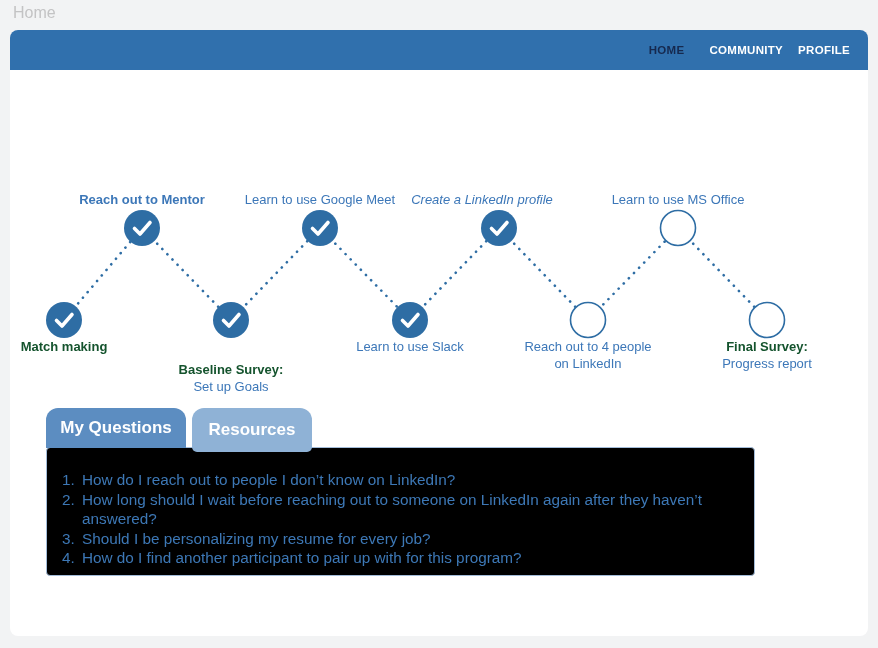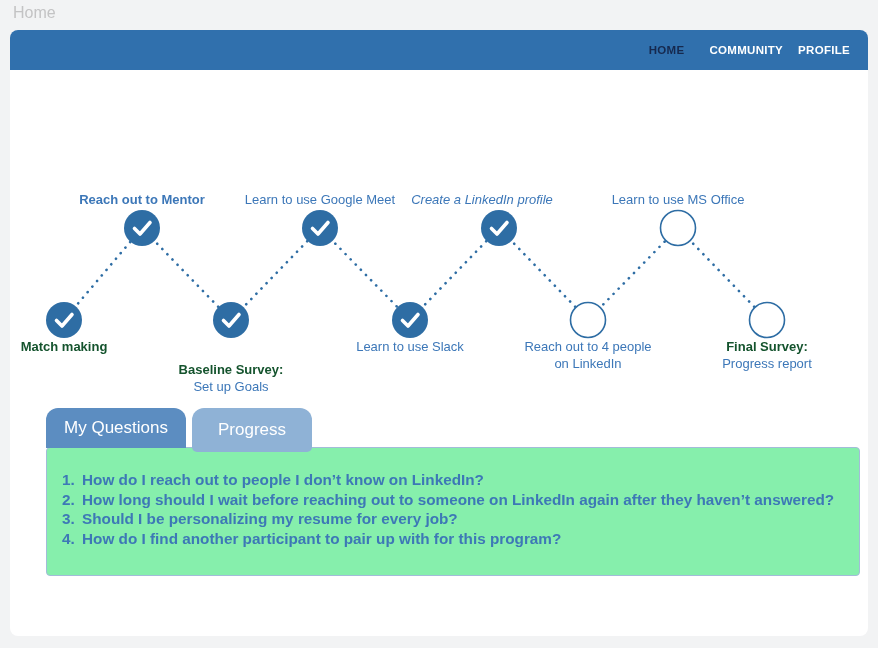--- a/index.html
+++ b/index.html
@@ -8,25 +8,25 @@
   .card{position:absolute;left:10px;top:30px;width:858px;height:606px;background:#ffffff;border-radius:8px;}
   .header-bar{position:absolute;left:0;top:0;width:858px;height:40px;background:#3070ad;border-radius:8px 8px 0 0;
     display:flex;justify-content:flex-end;align-items:center;padding-right:18px;box-sizing:border-box;gap:15px;}
   .nav-item{font-size:11.5px;font-weight:700;letter-spacing:.3px;color:#ffffff;cursor:pointer;}
   .nav-item.active{color:#16294e;margin-right:10px;}
   .page-title{position:absolute;left:43px;top:100px;font-size:24.5px;font-weight:700;color:#2d6cab;letter-spacing:.2px;}
   .roadmap-svg{position:absolute;left:0;top:165px;width:858px;height:160px;}
   .ms-label{position:absolute;width:200px;text-align:center;font-size:13px;line-height:16.5px;color:#3c77b8;}
   .ms-label .bold-line{font-weight:700;color:#14532d;}
   .tab{position:absolute;display:flex;align-items:center;justify-content:center;
-    color:#ffffff;font-size:17px;font-weight:400;cursor:pointer;}
+    color:#ffffff;font-size:17px;font-weight:700;cursor:pointer;}
   .tab-active{left:36px;top:378px;width:140px;height:40px;background:#5c8dc1;border-radius:12px 12px 0 0;z-index:3;}
   .tab-inactive{left:182px;top:378px;width:120px;height:44px;background:#8fb2d6;border-radius:12px 12px 5px 5px;z-index:2;}
-  .questions-box{position:absolute;left:36px;top:417px;width:814px;height:129px;background:#86efac;
-    border:1px solid #a3bcd9;border-radius:4px;box-sizing:border-box;z-index:1;font-weight:bold;}
+  .questions-box{position:absolute;left:36px;top:417px;width:709px;height:129px;background:#000000;
+    border:1px solid #a3bcd9;border-radius:4px;box-sizing:border-box;z-index:1;}
   .questions-box ol{margin:22px 0 0 0;padding-left:32px;color:#3d78b6;font-size:15.3px;line-height:19.5px;}
   .questions-box li{padding-left:3px;}
 </style>
 </head>
 <body>
 
 <div class="stage">
   <div class="home-label">Home</div>
 
   <div class="card">
@@ -69,21 +69,21 @@
         <div class="ms-label" style="left: 210px; top: 162px;"><span>Learn to use Google Meet</span></div>
         <div class="ms-label" style="left: 300px; top: 309px;"><span>Learn to use Slack</span></div>
         <div class="ms-label" style="left: 372px; top: 162px; font-style: italic;"><span>Create a LinkedIn profile</span></div>
         <div class="ms-label" style="left: 478px; top: 309px;"><span>Reach out to 4 people</span><br><span>on LinkedIn</span></div>
         <div class="ms-label" style="left: 568px; top: 162px;"><span>Learn to use MS Office</span></div>
         <div class="ms-label" style="left: 657px; top: 309px;"><span class="bold-line">Final Survey:</span><br><span>Progress report</span></div>
       </div>
 
     <div>
         <div class="tab tab-active">My Questions</div>
-        <div class="tab tab-inactive">Progress</div>
+        <div class="tab tab-inactive">Resources</div>
       </div>
 
     <div class="questions-box">
       <ol>
           <li>How do I reach out to people I don’t know on LinkedIn?</li>
           <li>How long should I wait before reaching out to someone on LinkedIn again after they haven’t answered?</li>
           <li>Should I be personalizing my resume for every job?</li>
           <li>How do I find another participant to pair up with for this program?</li>
         </ol>
     </div>

